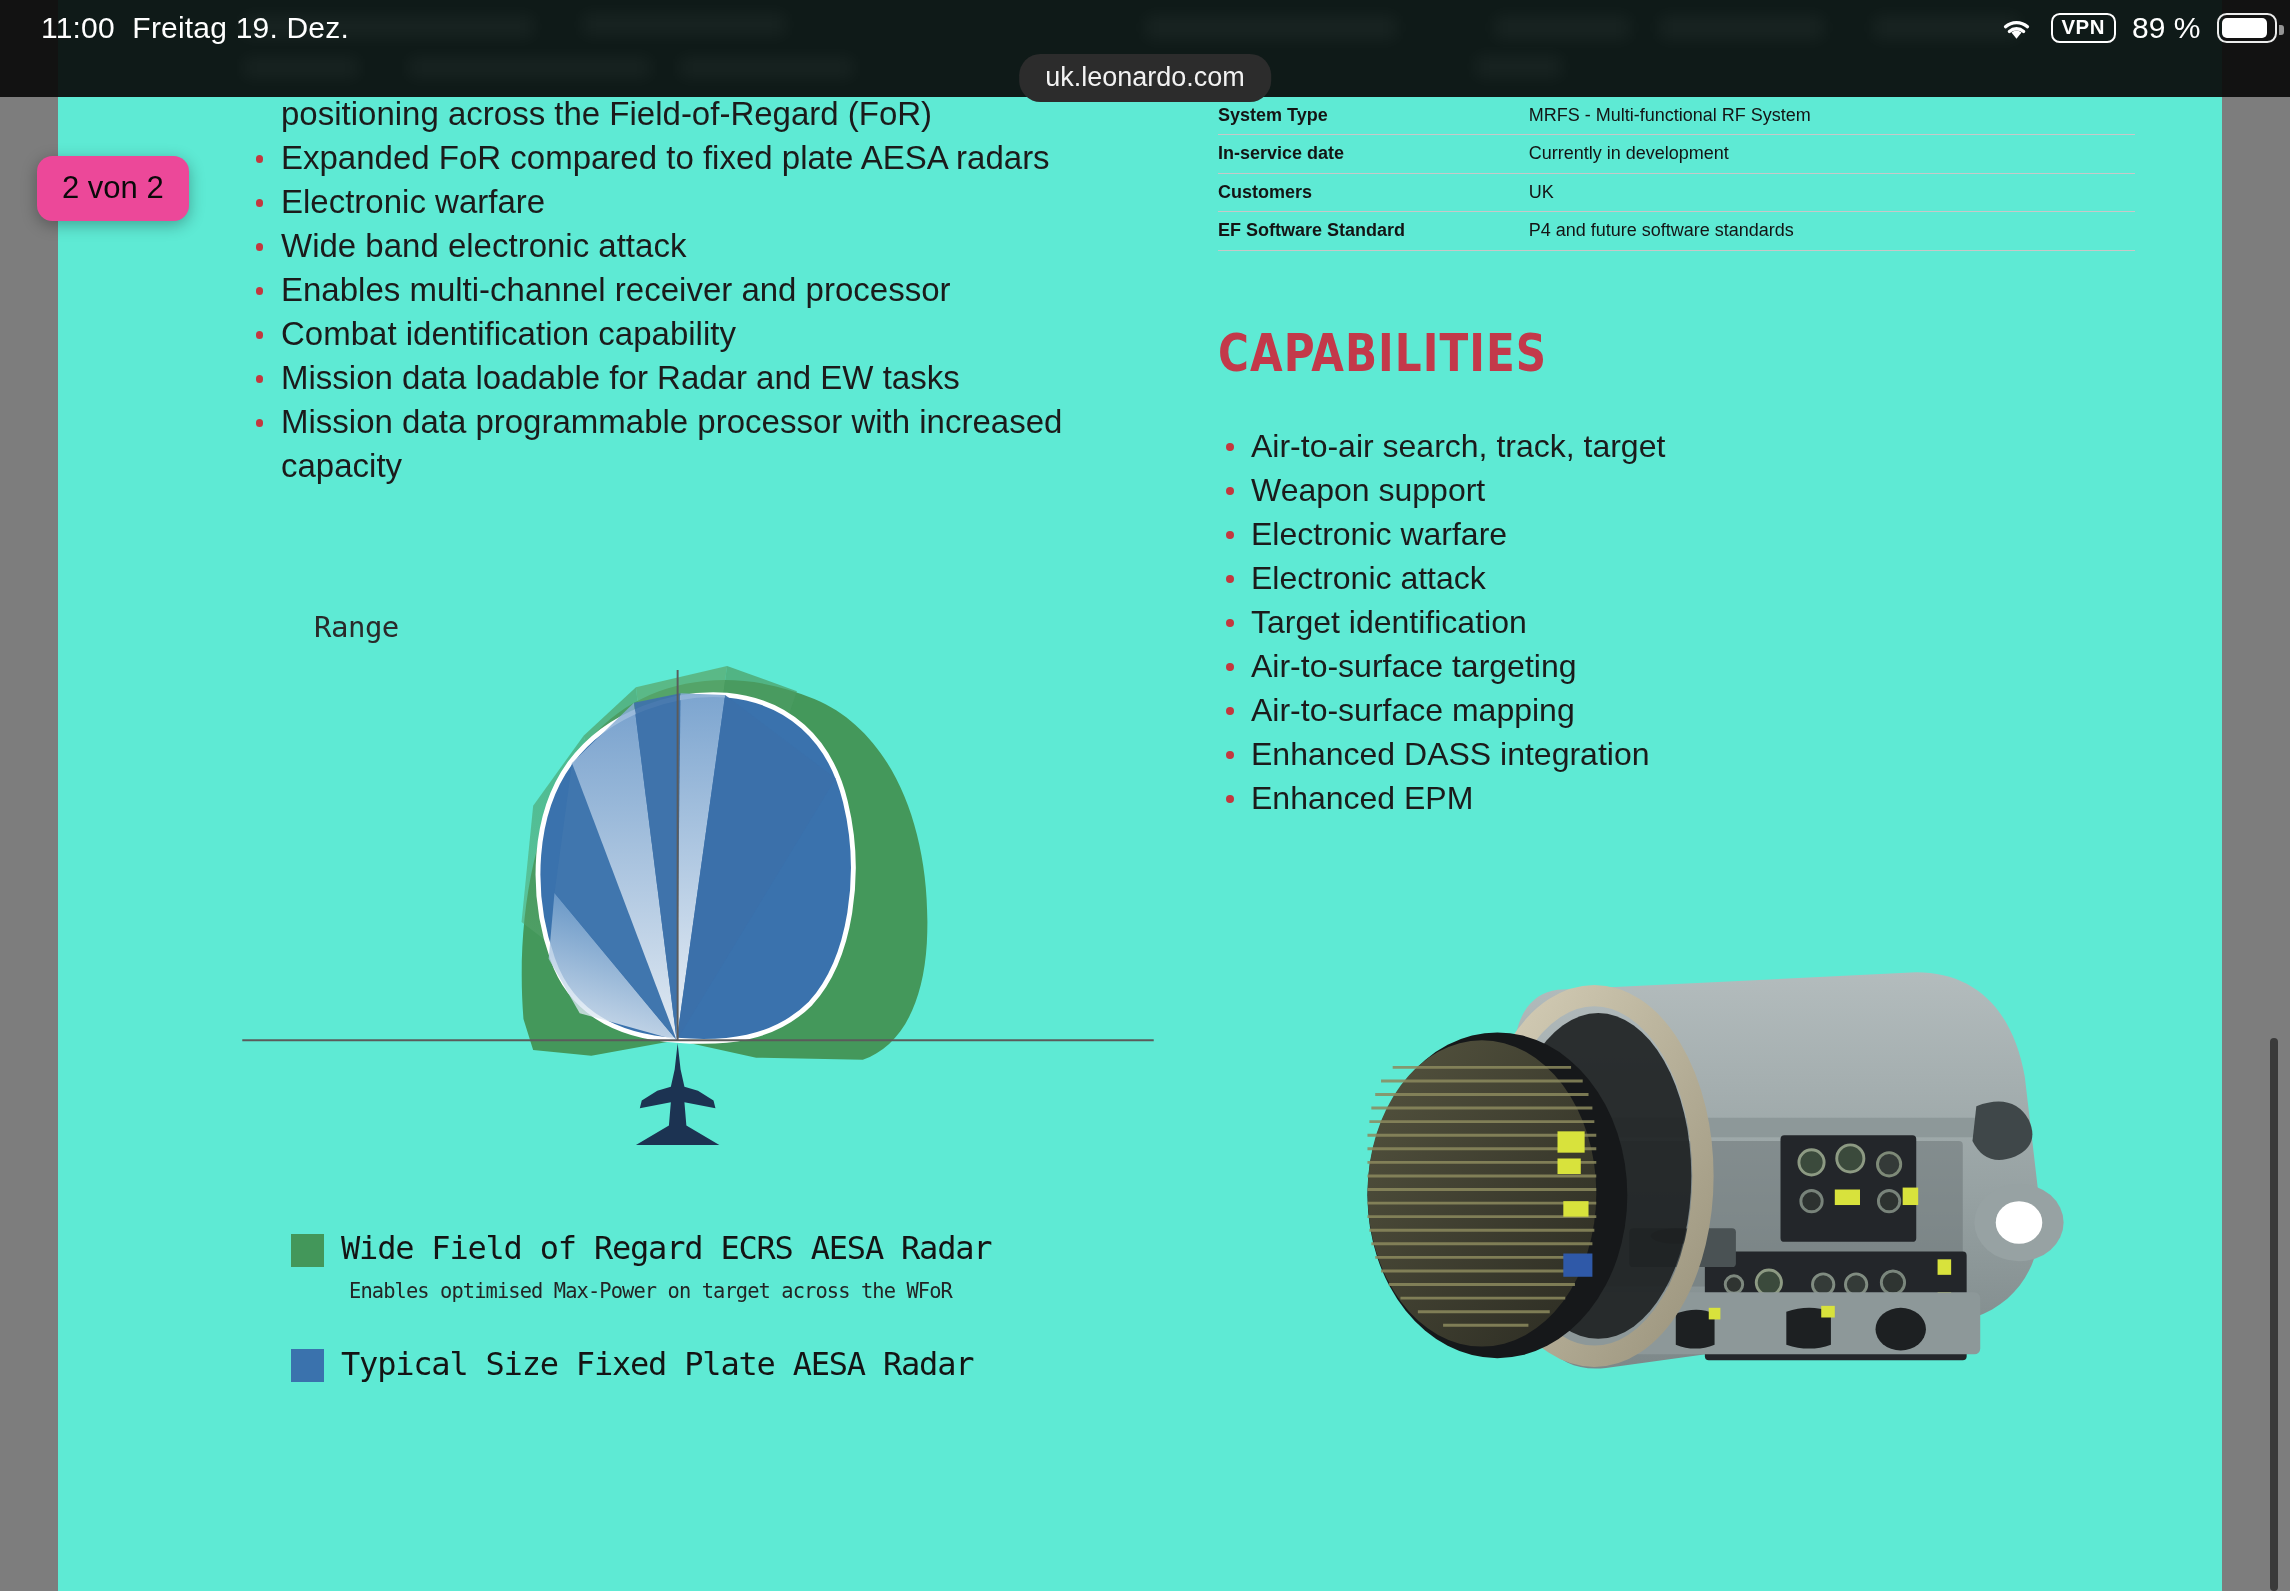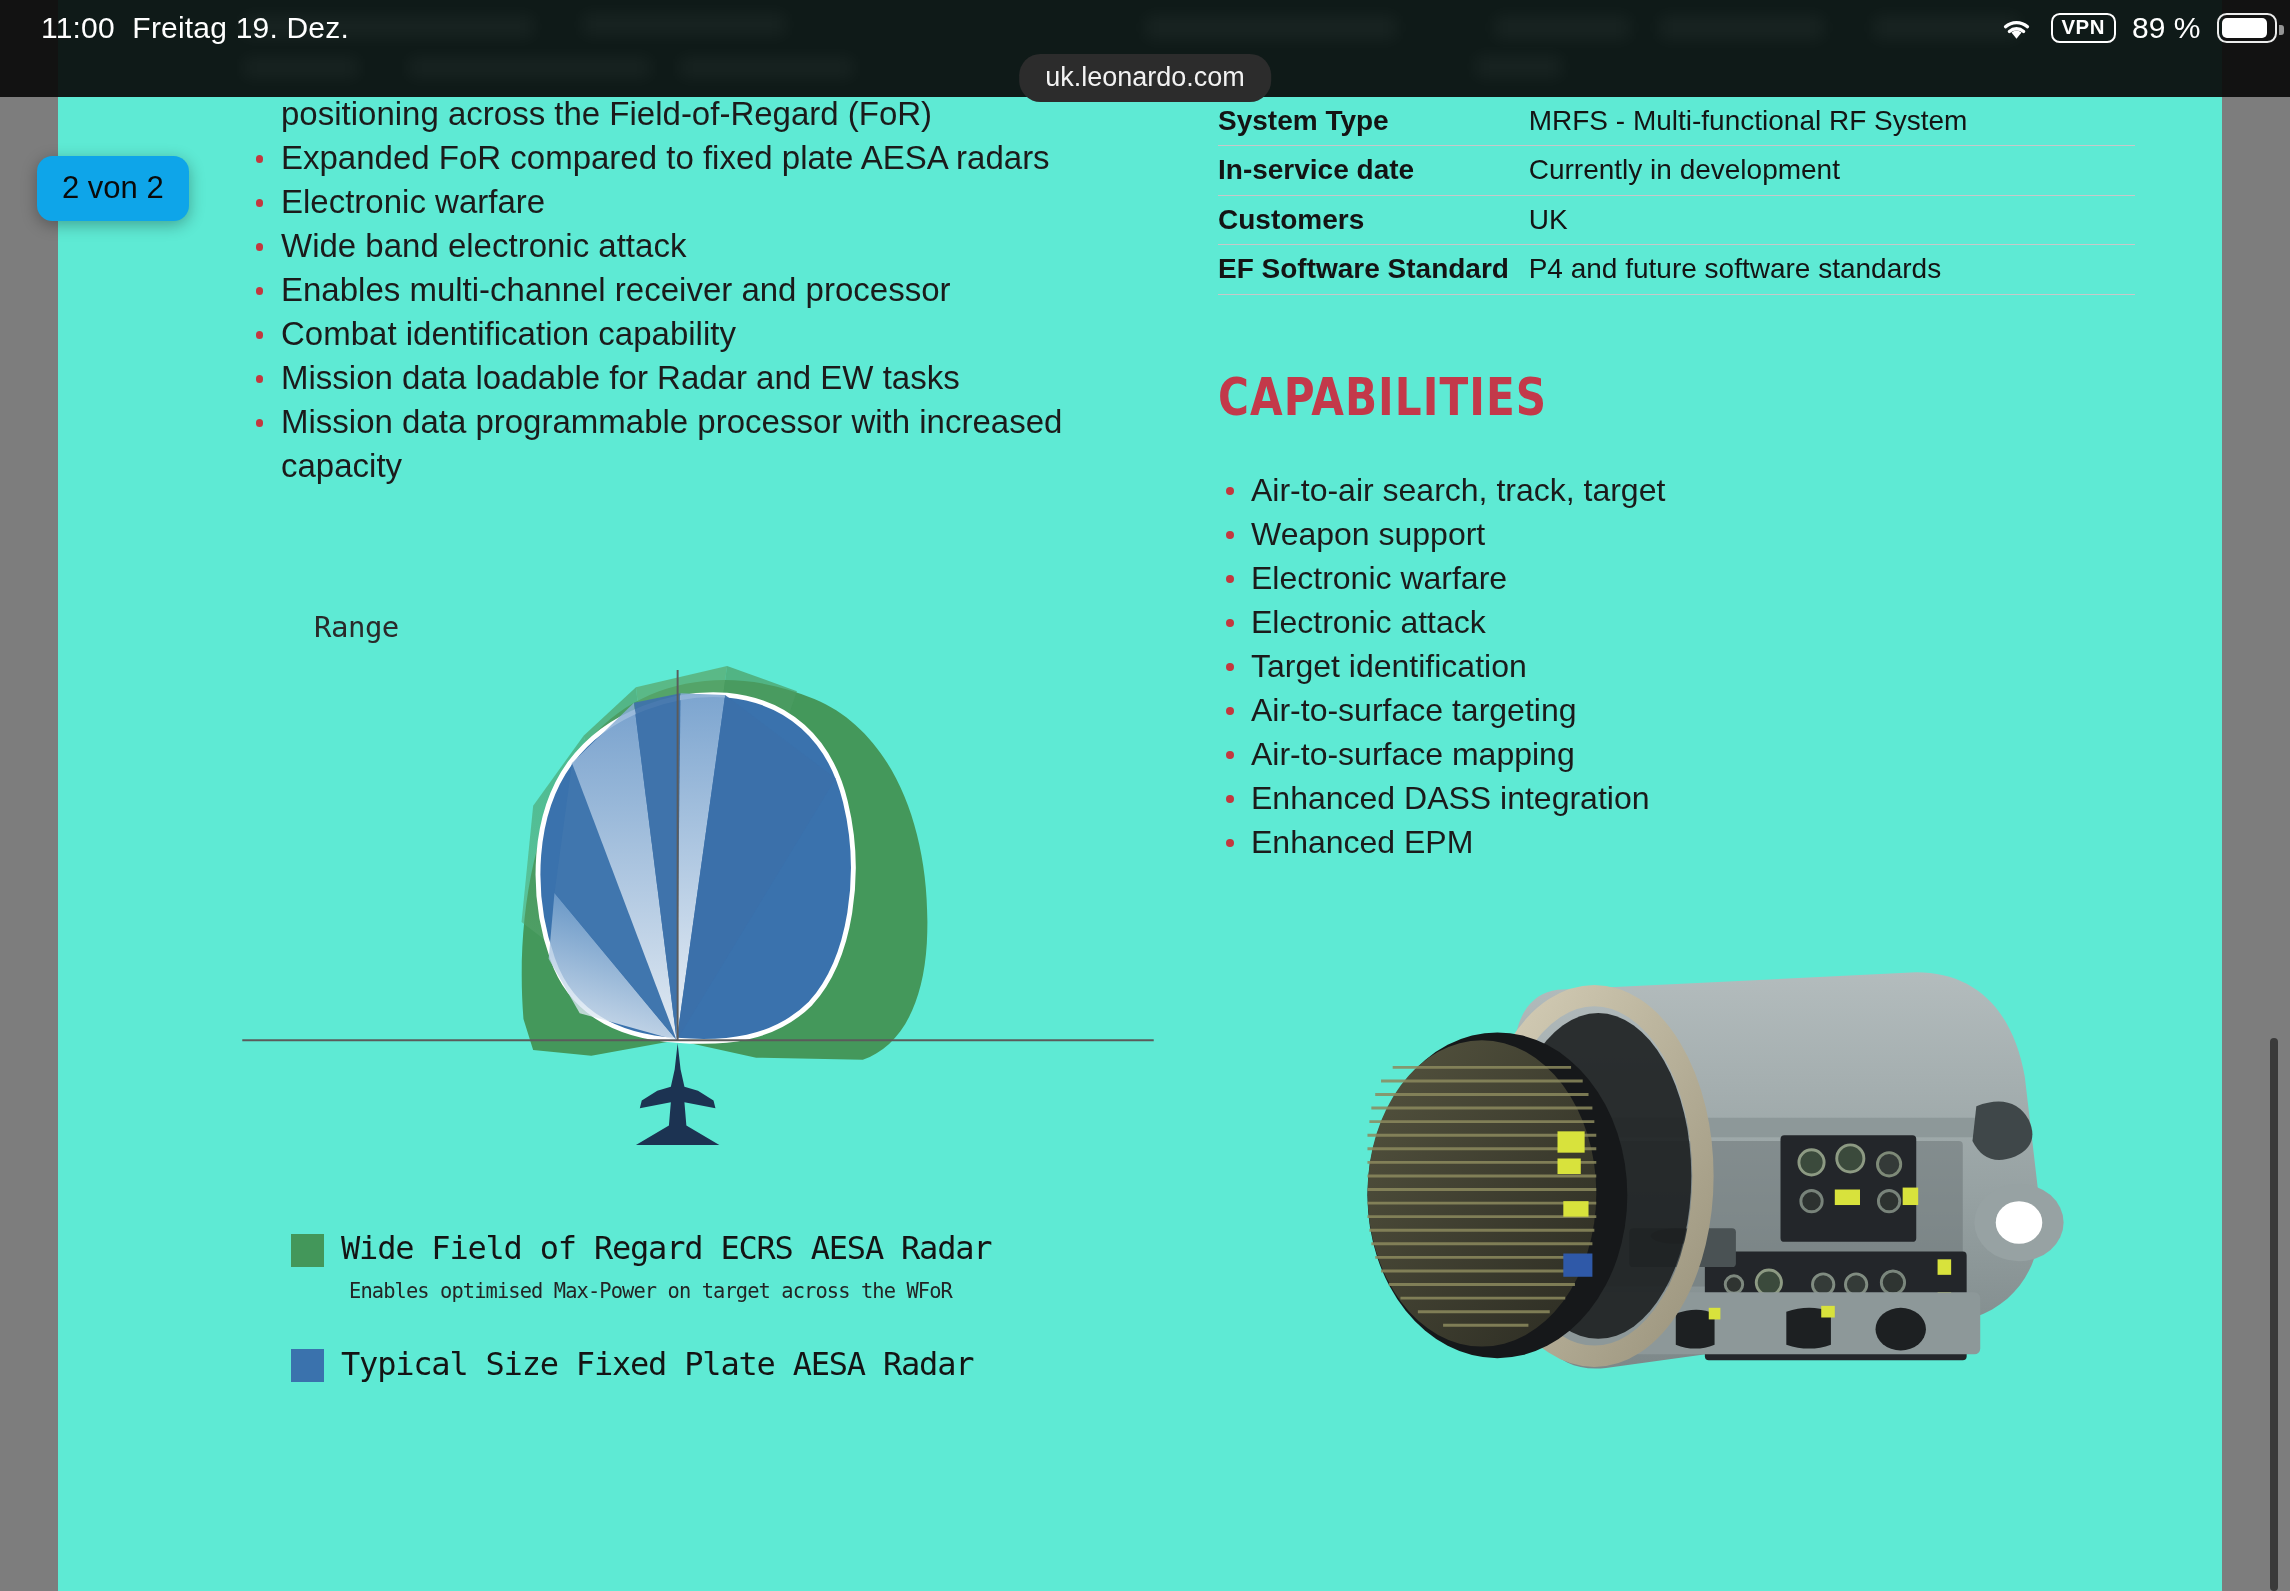--- a/index.html
+++ b/index.html
@@ -87,21 +87,21 @@
     border-radius: 21.3px;
     font-size: 27px;
     white-space: nowrap;
     z-index: 46;
   }
 
   
   #pagebadge {
     position: absolute;
     left: 37px; top: 156px;
-    background: #0ea5e9;
+    background: #ec4899;
     color: #0a0a0a;
     font-size: 31px; font-weight: 500;
     padding: 13.6px 25px 15.5px 25px;
     border-radius: 15.5px;
     box-shadow: 0 3.9px 15.5px rgba(0,0,0,0.30);
     z-index: 30;
     white-space: nowrap;
   }
 
   
@@ -135,21 +135,21 @@
     background: #c3383f;
   }
   .noblt::before { display: none; }
 
   
   table.spec {
     width: 100%;
     border-collapse: collapse;
   }
   table.spec td {
-    font-size: 28px;
+    font-size: 18px;
     color: #141414;
     padding: 7.8px 0 8.7px 0;
     border-bottom: 1.9px solid #c8c8c8;
     vertical-align: baseline;
   }
   table.spec td.k { font-weight: 700; width: 301px; }
   table.spec td.v { font-weight: 400; padding-left: 9.7px; }
 
   
   h2.caps {

